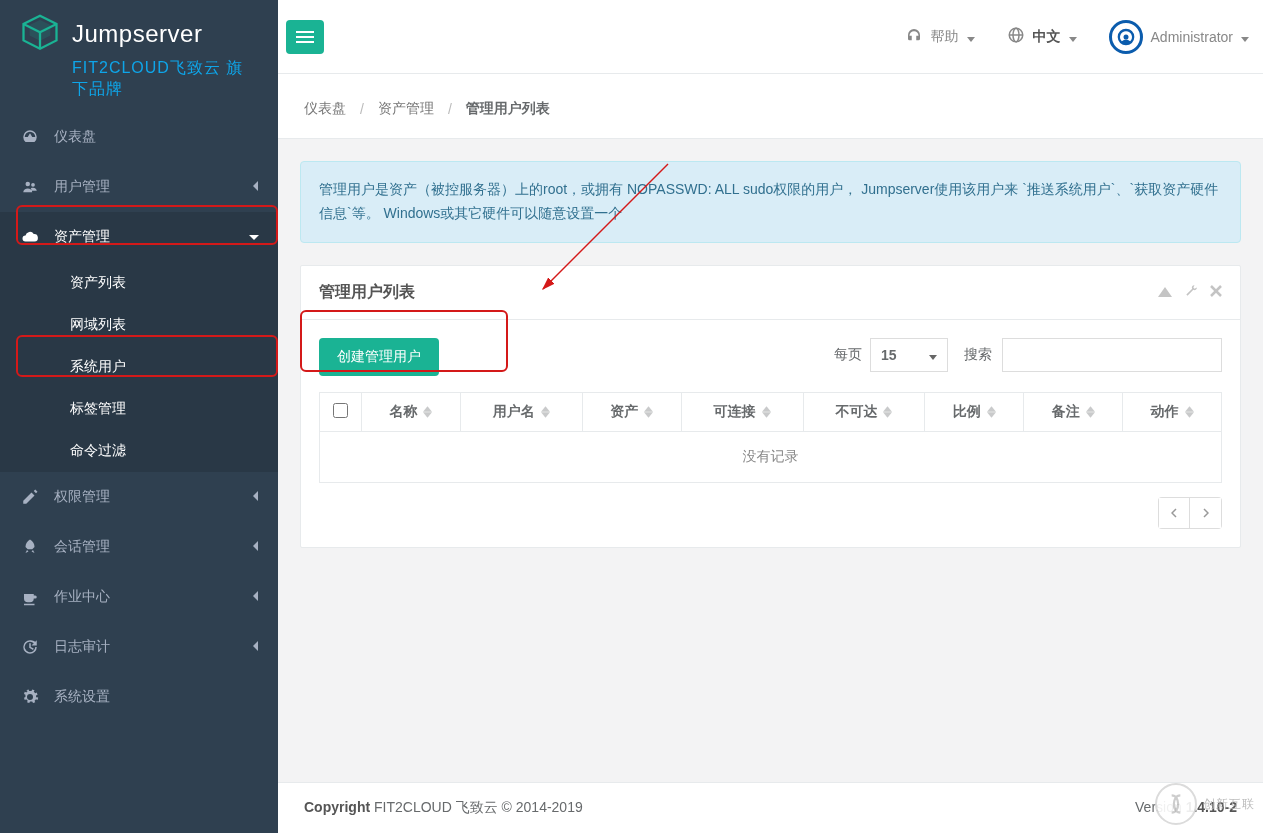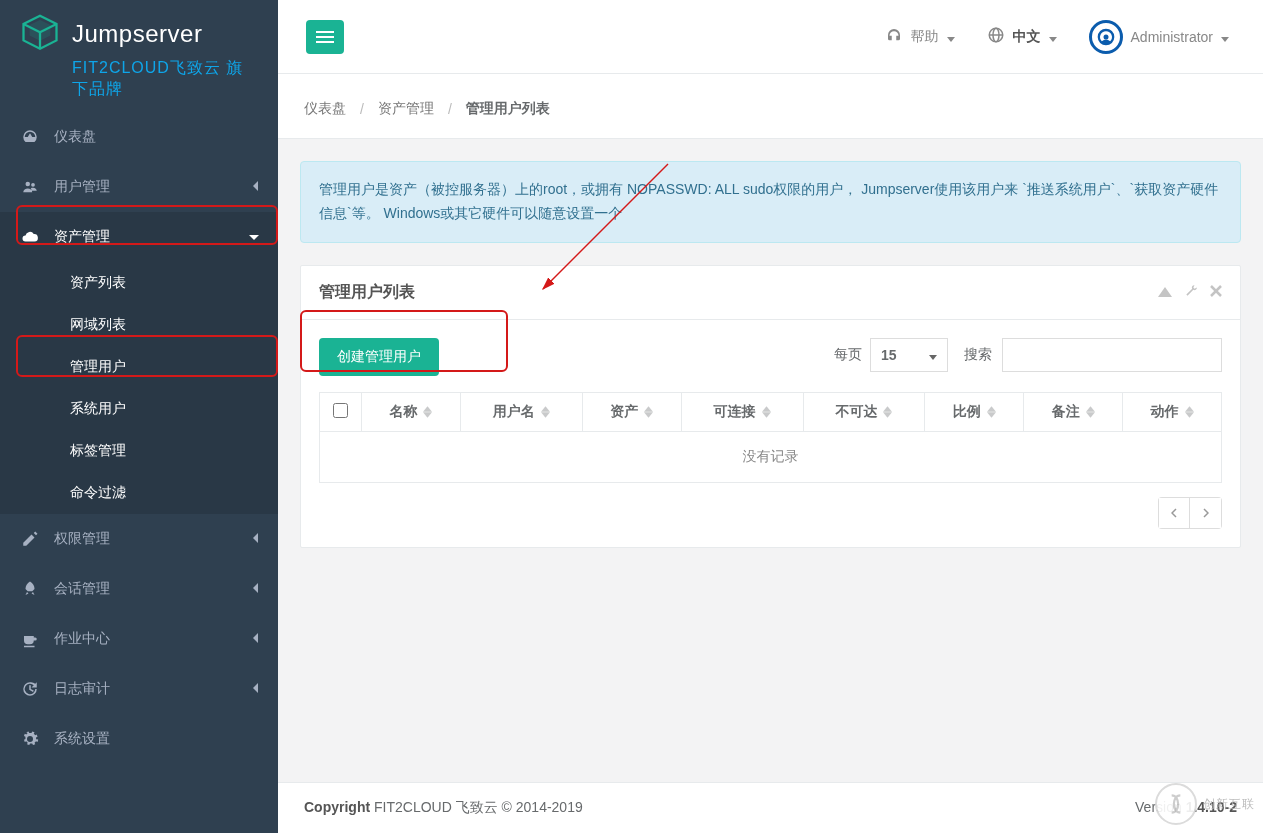--- a/index.html
+++ b/index.html
@@ -21,21 +21,21 @@
 
 .nav-sub { background: #293846; }
 .nav-sub-item { padding: 12px 20px 12px 70px; cursor: pointer; color: #ffffff; }
 .nav-sub-item.active { color: #fff; }
 
 
 .red-box { position: absolute; border: 2px solid #d41919; border-radius: 6px; pointer-events: none; z-index: 100; }
 
 
 .main { margin-left: 278px; min-height: 833px; display: flex; flex-direction: column; }
-.topbar { height: 74px; background: #fff; border-bottom: 1px solid #e7eaec; display: flex; align-items: center; padding: 0 28px; gap: 20px; }
+.topbar { height: 74px; background: #fff; border-bottom: 1px solid #e7eaec; display: flex; align-items: center; padding: 0 8px; gap: 20px; }
 .menu-toggle { width: 38px; height: 34px; background: #1ab394; border-radius: 4px; display: flex; align-items: center; justify-content: center; cursor: pointer; }
 .topbar-spacer { flex: 1; }
 .topbar-item { display: flex; align-items: center; gap: 8px; color: #888; cursor: pointer; padding: 6px; }
 .avatar-circle { width: 34px; height: 34px; border-radius: 50%; border: 3px solid #0b5cad; display: flex; align-items: center; justify-content: center; }
 .avatar-circle svg { color: #0b5cad; }
 
 .breadcrumb { padding: 26px 26px 20px 26px; background: #fff; display: flex; align-items: center; gap: 14px; color: #777; border-bottom: 1px solid #e7eaec; }
 .breadcrumb .sep { color: #bbb; }
 .breadcrumb .current { font-weight: 700; color: #676a6c; }
 
@@ -135,21 +135,20 @@
     <span>资产管理</span>
     <span class="caret">
       <svg width="12" height="8" viewBox="0 0 12 8" fill="currentColor">
           <path d="M1 1l5 5 5-5"></path>
         </svg>
     </span>
   </div>
   <div class="nav-sub">
     <div class="nav-sub-item"><span>资产列表</span></div>
     <div class="nav-sub-item"><span>网域列表</span></div>
-    <div class="nav-sub-item active"><span>管理用户</span></div>
     <div class="nav-sub-item"><span>系统用户</span></div>
     <div class="nav-sub-item"><span>标签管理</span></div>
     <div class="nav-sub-item"><span>命令过滤</span></div>
   </div>
 
   <div class="nav-item">
     <span class="icon">
       <svg class="icon-svg-lg" viewBox="0 0 24 24" fill="currentColor">
           <path d="M3 17v4h4l11-11-4-4L3 17zm17-10l-3-3 2-2 3 3-2 2z"></path>
         </svg>

